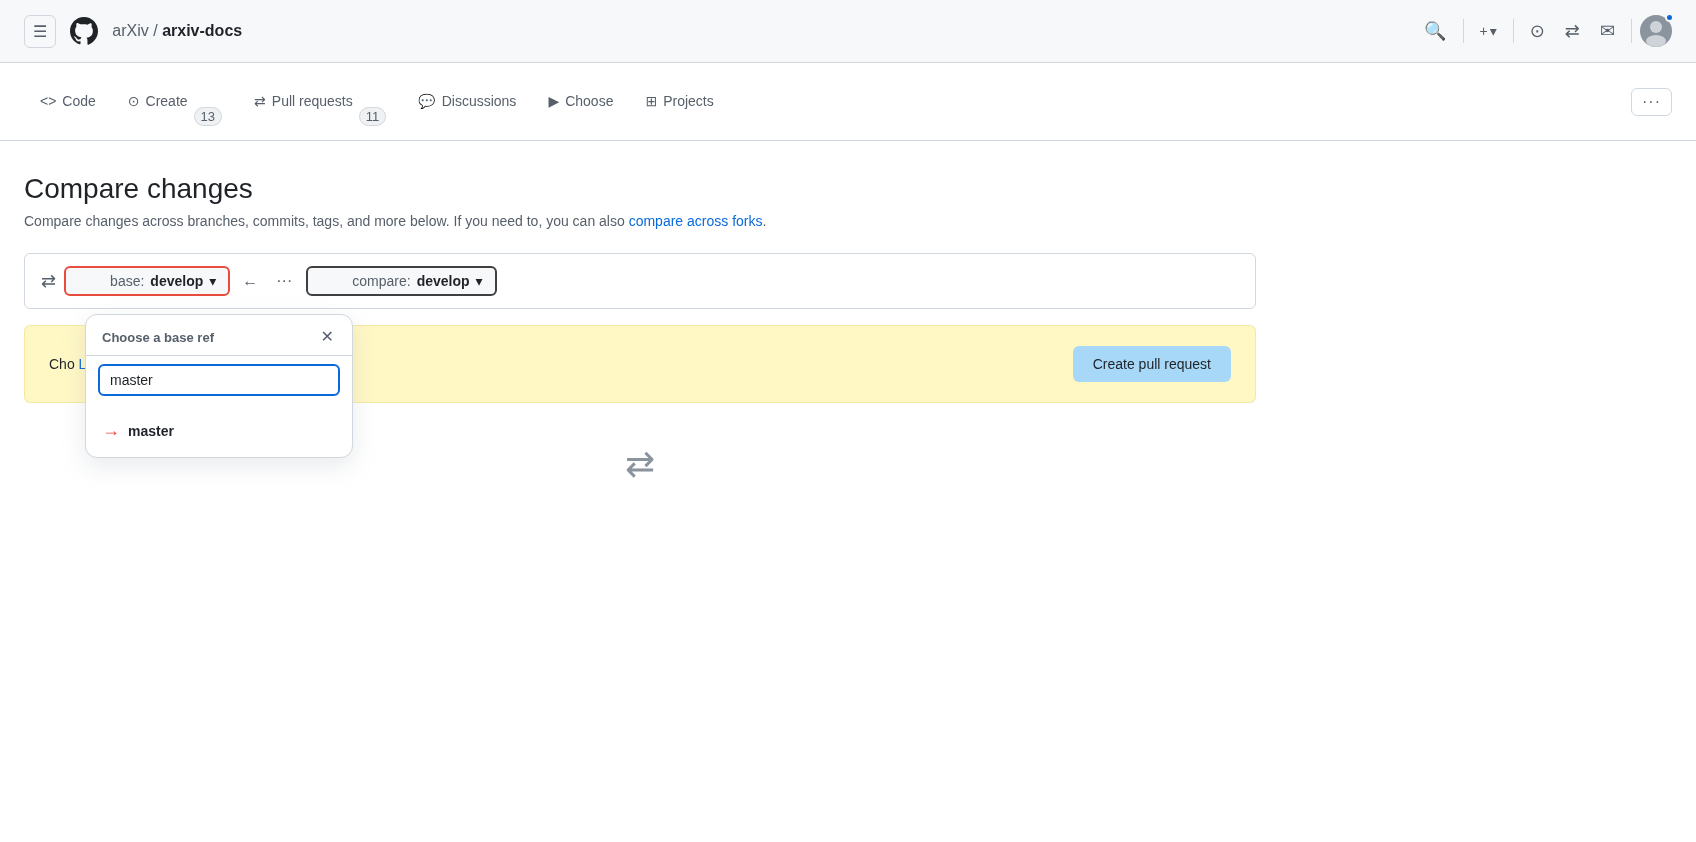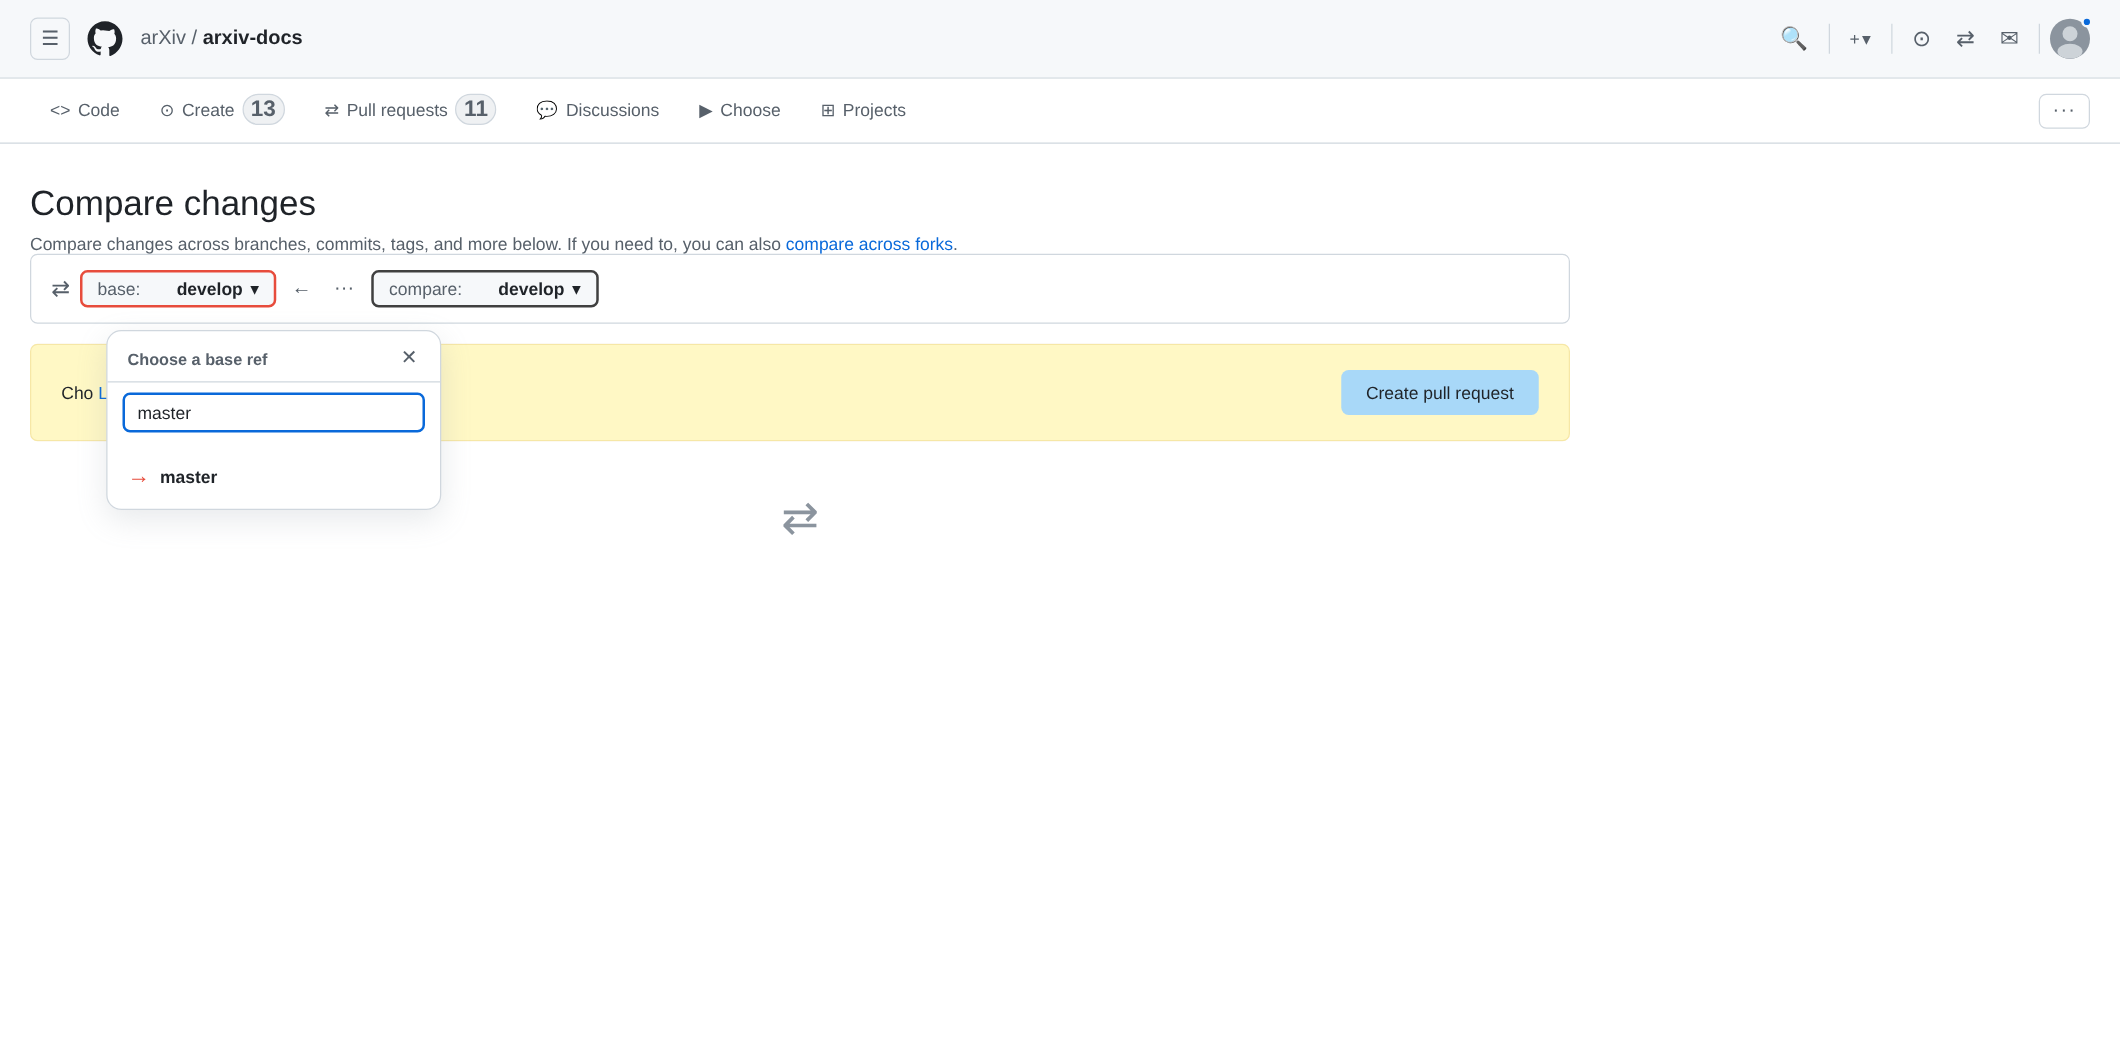--- a/index.html
+++ b/index.html
@@ -127,25 +127,26 @@
       font-size: 14px;
       color: #57606a;
       cursor: pointer;
       border-bottom: 2px solid transparent;
       text-decoration: none;
       white-space: nowrap;
     }
     .tab-badge {
       background: #afb8c133;
       color: #57606a;
-      font-size: 18px;
-      font-weight: 700;
+      font-size: 13px;
+      font-weight: 400;
       padding: 1px 6px;
       border-radius: 20px;
       border: 1px solid #d0d7de;
+      margin-top: 32px;
     }
     .tab-more-btn {
       margin-left: auto;
       background: none;
       border: 1px solid #d0d7de;
       border-radius: 6px;
       padding: 4px 10px;
       cursor: pointer;
       color: #57606a;
       font-size: 16px;
@@ -160,20 +161,21 @@
 
     .page-title {
       font-size: 28px;
       font-weight: 400;
       color: #1f2328;
       margin-bottom: 8px;
     }
     .page-subtitle {
       font-size: 14px;
       color: #57606a;
+      margin-bottom: 24px;
     }
     .page-subtitle a {
       color: #0969da;
       text-decoration: none;
     }
 
     
     .compare-bar {
       display: flex;
       align-items: center;
@@ -200,24 +202,24 @@
       cursor: pointer;
       font-size: 14px;
       color: #1f2328;
     }
     .branch-btn.active-dropdown {
       border: 2px solid #e74c3c;
       border-radius: 6px;
     }
     .branch-btn .branch-label {
       color: #57606a;
+      margin-left: 32px;
     }
     .branch-btn .branch-name {
       font-weight: 600;
-      margin-left: 23px;
     }
     .arrow-btn {
       background: none;
       border: none;
       font-size: 16px;
       color: #57606a;
       cursor: pointer;
       padding: 4px;
     }
     .more-dots {

